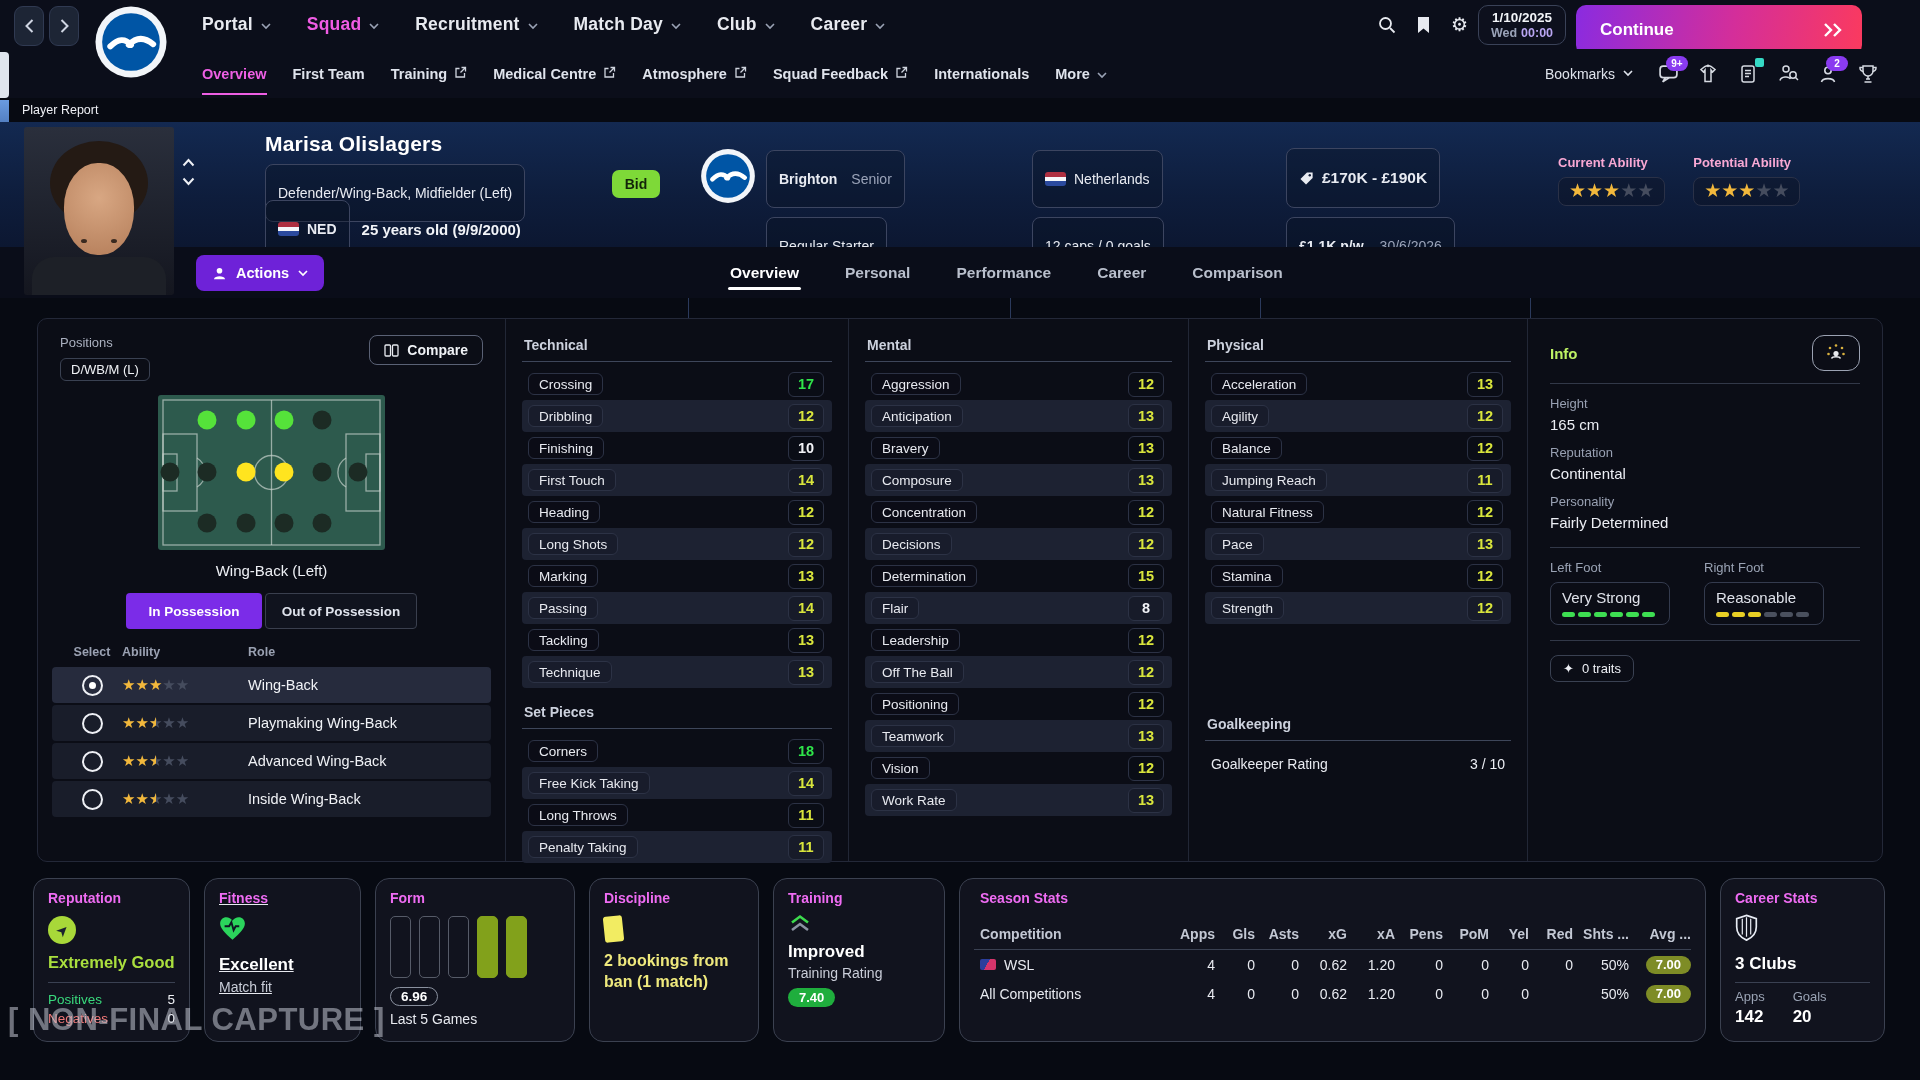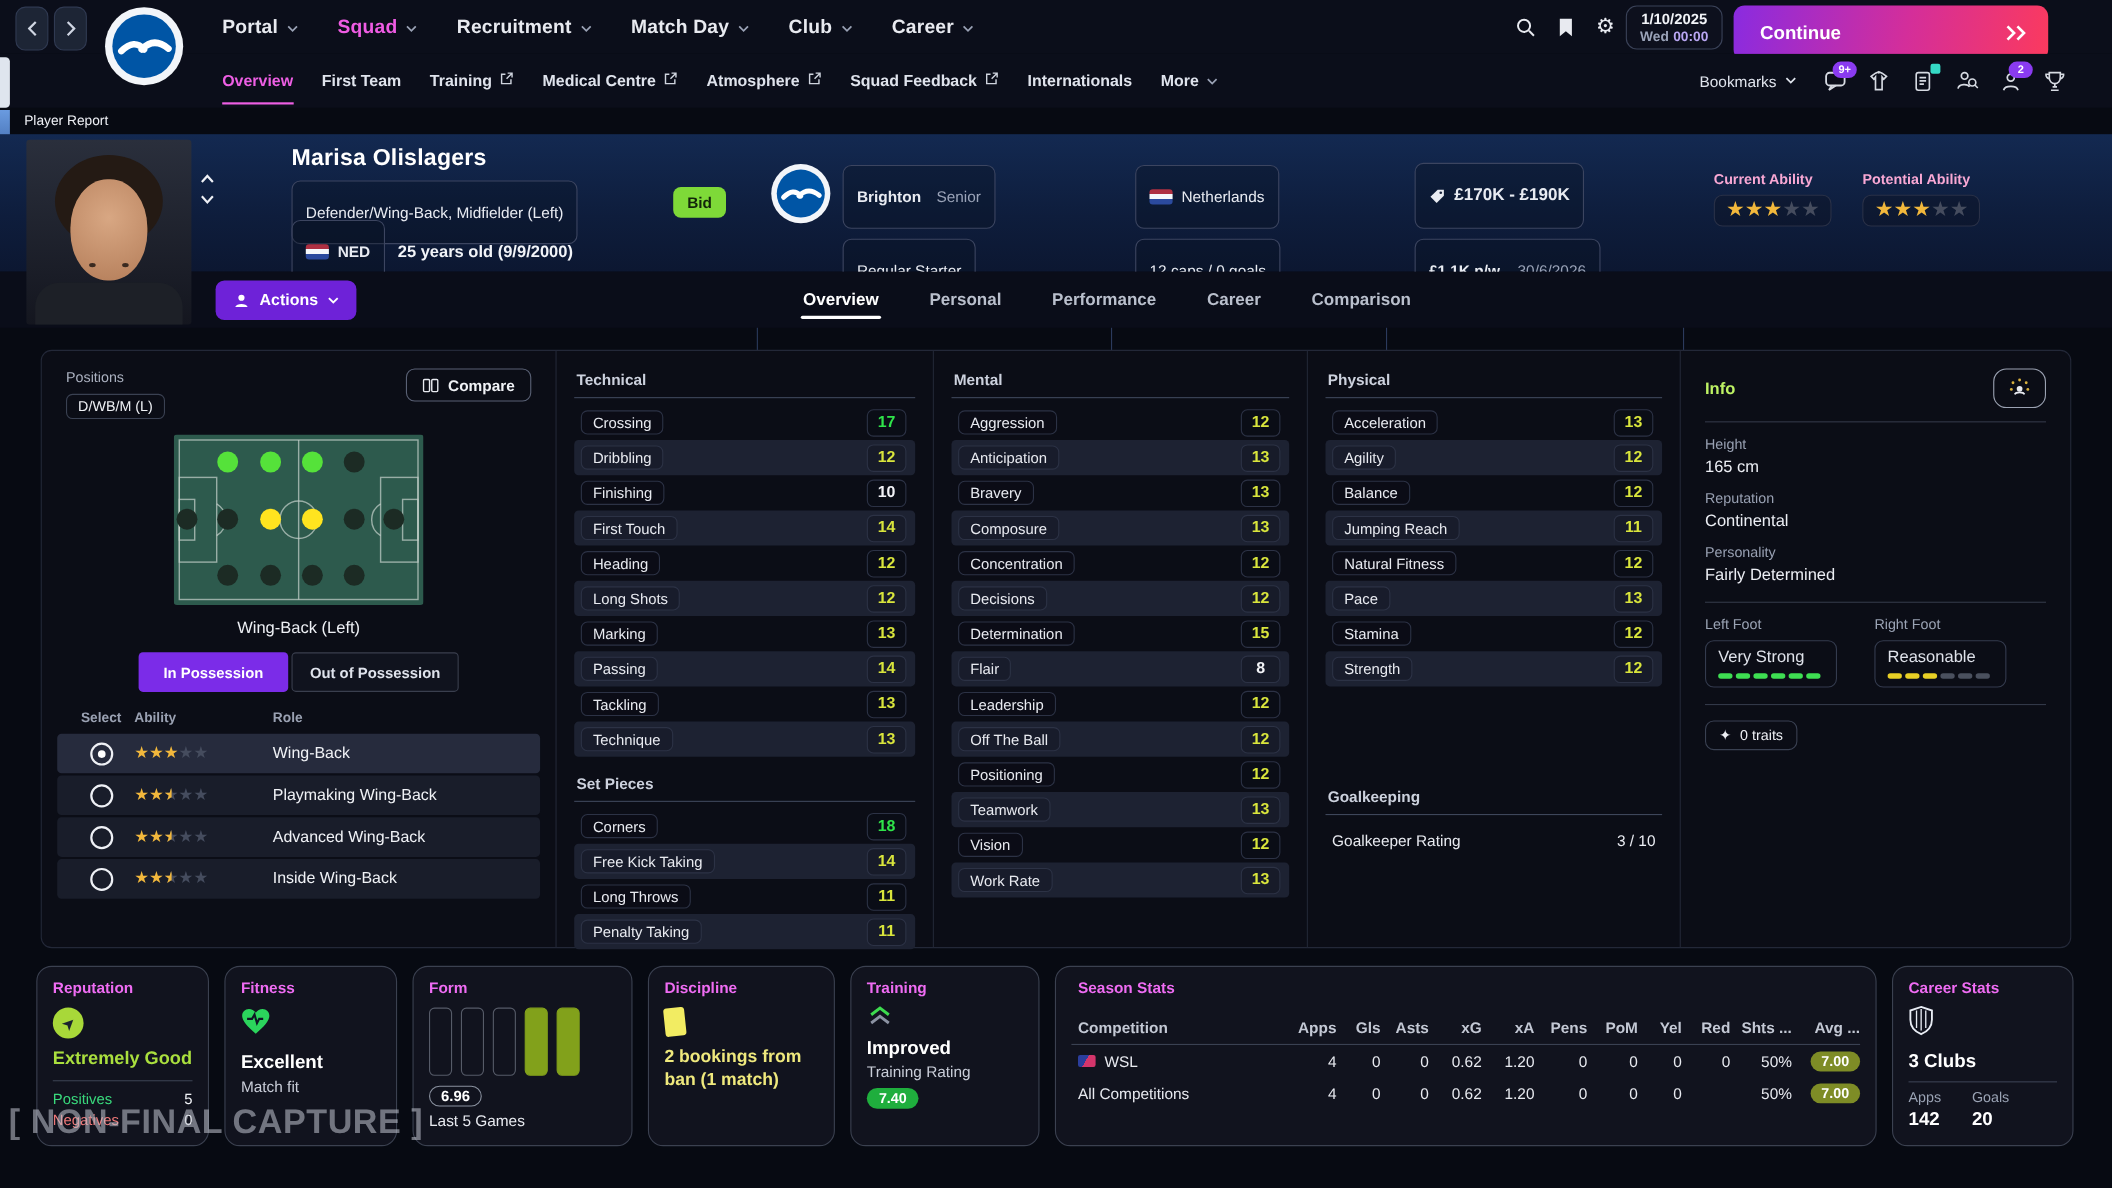--- a/index.html
+++ b/index.html
@@ -155,21 +155,21 @@
   .foot-name{font-size:15px;color:#dfe2ea;margin-bottom:6px;}
   .segs{display:flex;gap:3px;}
   .seg{width:13px;height:5px;border-radius:2.5px;background:#4a505e;}
   .traits-btn{margin-top:2px;display:inline-flex;align-items:center;gap:8px;border:1px solid #3a4152;border-radius:8px;
               padding:5px 12px;font-size:13px;color:#eef0f5;cursor:pointer;}
 
   
   .cards{position:absolute;left:33px;top:878px;width:1852px;height:164px;display:flex;gap:14px;}
   .card{background:#11131e;border:1.5px solid #3b4150;border-radius:14px;padding:11px 14px;box-sizing:border-box;position:relative;}
   .card-title{font-size:14px;font-weight:700;color:#ef6cf3;}
-  .c-happy{width:157px;} .c-fit{width:157px;} .c-form{width:200px;} .c-disc{width:170px;} .c-train{width:172px;}
+  .c-happy{width:157px;} .c-fit{width:157px;text-decoration:underline;} .c-form{width:200px;} .c-disc{width:170px;} .c-train{width:172px;}
   .c-season{flex:1;} .c-career{width:165px;}
   .happy-icon{margin-top:10px;width:28px;height:28px;border-radius:50%;background:#a8d839;display:flex;align-items:center;justify-content:center;}
   .happy-icon span{color:#1a222e;font-size:13px;transform:rotate(-45deg);font-weight:700;}
   .happy-status{margin-top:9px;font-size:16.5px;font-weight:700;color:#aadf3e;}
   .hr{height:1px;background:#3a4152;margin:10px 0 7px;}
   .pn-row{display:flex;justify-content:space-between;font-size:13.5px;height:19px;align-items:center;}
   .pn-row .pos{color:#39d97c;} .pn-row .neg{color:#f07878;} .pn-row .v{color:#f0f2f6;}
   .fit-status{margin-top:10px;font-size:17px;font-weight:700;color:#fff;}
   .fit-detail{margin-top:4px;font-size:14px;color:#c9cdd8;}
   .formbars{margin-top:10px;display:flex;gap:8px;height:62px;align-items:flex-end;}

